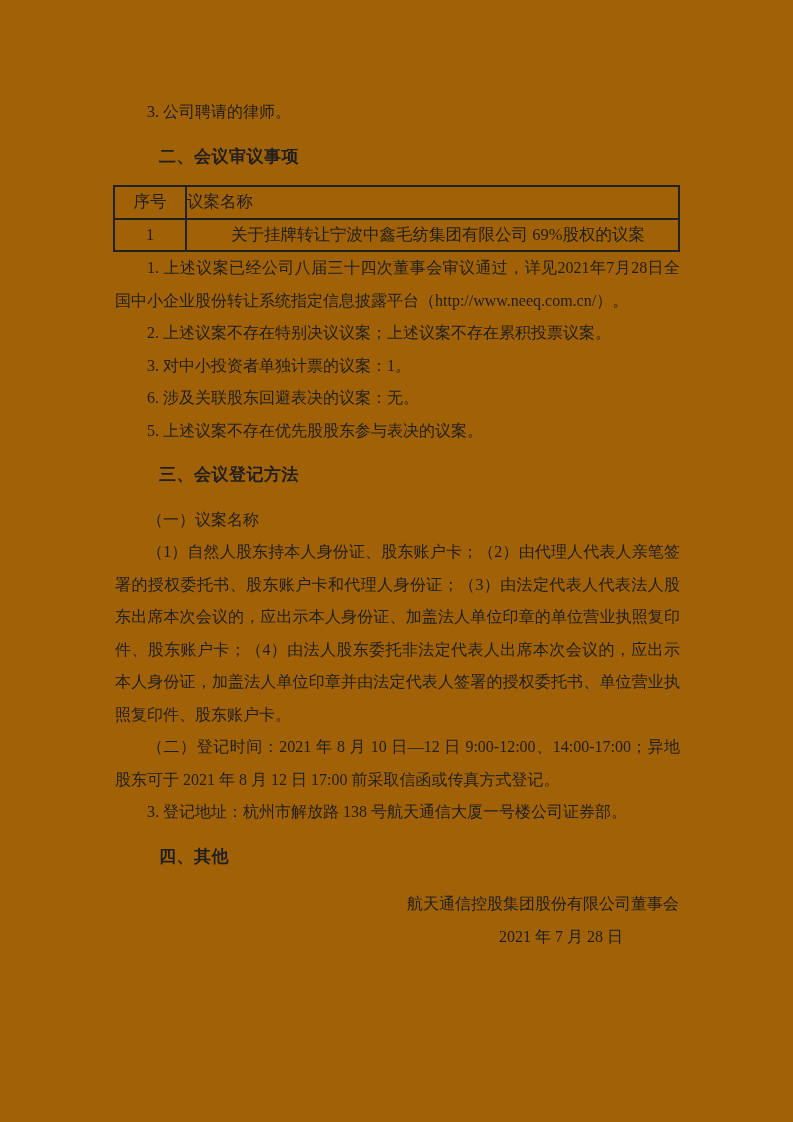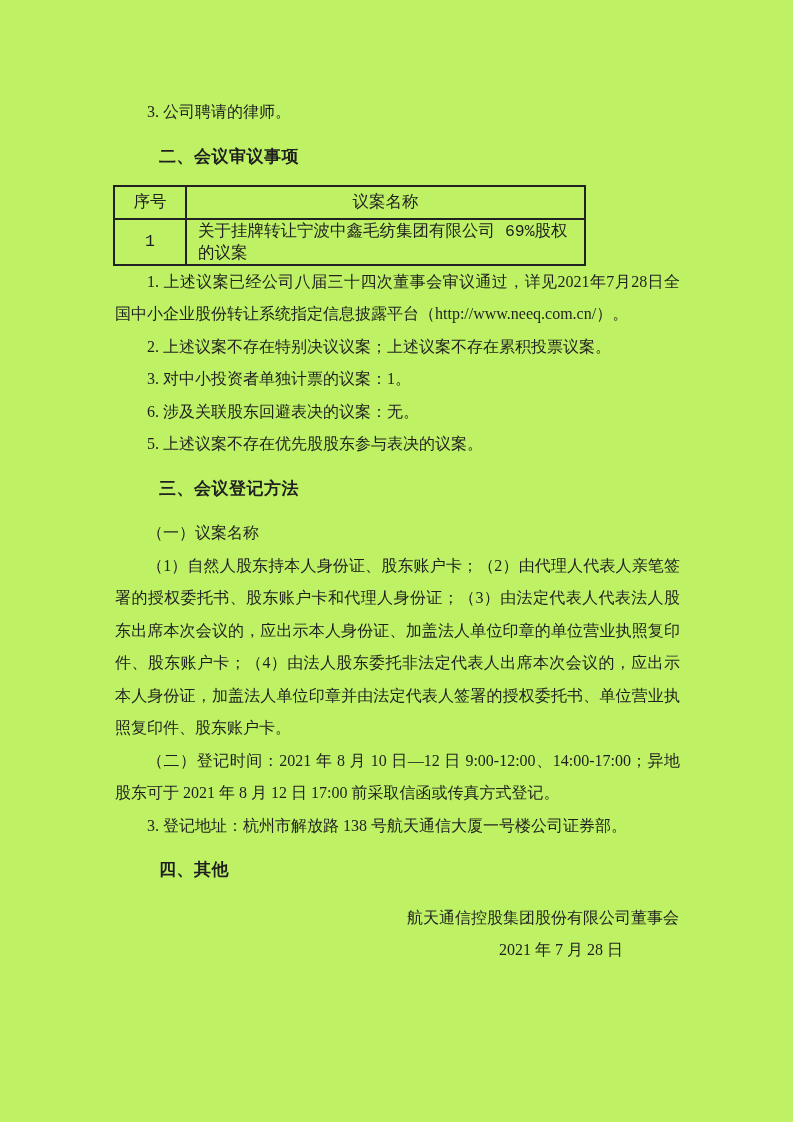--- a/index.html
+++ b/index.html
@@ -12,21 +12,21 @@
     height: 1122px;
     overflow: hidden;
     font-family: "Liberation Serif", "DejaVu Serif", serif;
     color: #1f1f1f;
   }
   .page {
     box-sizing: border-box;
     width: 793px;
     height: 1122px;
     padding: 96px 113px 0 115px;
-    background: #bef264;
+    background: #a16207;
   }
   .para {
     margin: 0;
     font-size: 16px;
     line-height: 32.5px;
     text-indent: 2em;
     text-align: justify;
     word-break: break-all;
   }
   .heading {
@@ -35,38 +35,37 @@
     line-height: 32.5px;
     text-indent: 1.88em;
     font-weight: bold;
     font-family: "Liberation Sans", "DejaVu Sans", sans-serif;
     letter-spacing: 0.5px;
   }
   .tight {
     letter-spacing: -0.3px;
   }
   table.proposal {
-    width: 473px;
+    width: 567px;
     margin: 0 0 0 -2px;
     border-collapse: collapse;
     table-layout: fixed;
-    font-family: Liberation Mono, monospace;
   }
   table.proposal th,
   table.proposal td {
     border: 2px solid #222222;
     font-size: 16.5px;
     font-weight: normal;
     height: 30.5px;
     padding: 0;
     vertical-align: middle;
   }
   .col-no { width: 70px; text-align: center; }
-  .col-name-h { text-align: center; }
-  .col-name-c { text-align: left; padding-left: 11px !important; }
+  .col-name-h { text-align: left; }
+  .col-name-c { text-align: center; padding-left: 11px !important; }
   .signature-block {
     margin-top: 15px;
     text-align: right;
   }
   .signature-company {
     margin: 0;
     font-size: 16px;
     line-height: 32.5px;
     padding-right: 1px;
   }

